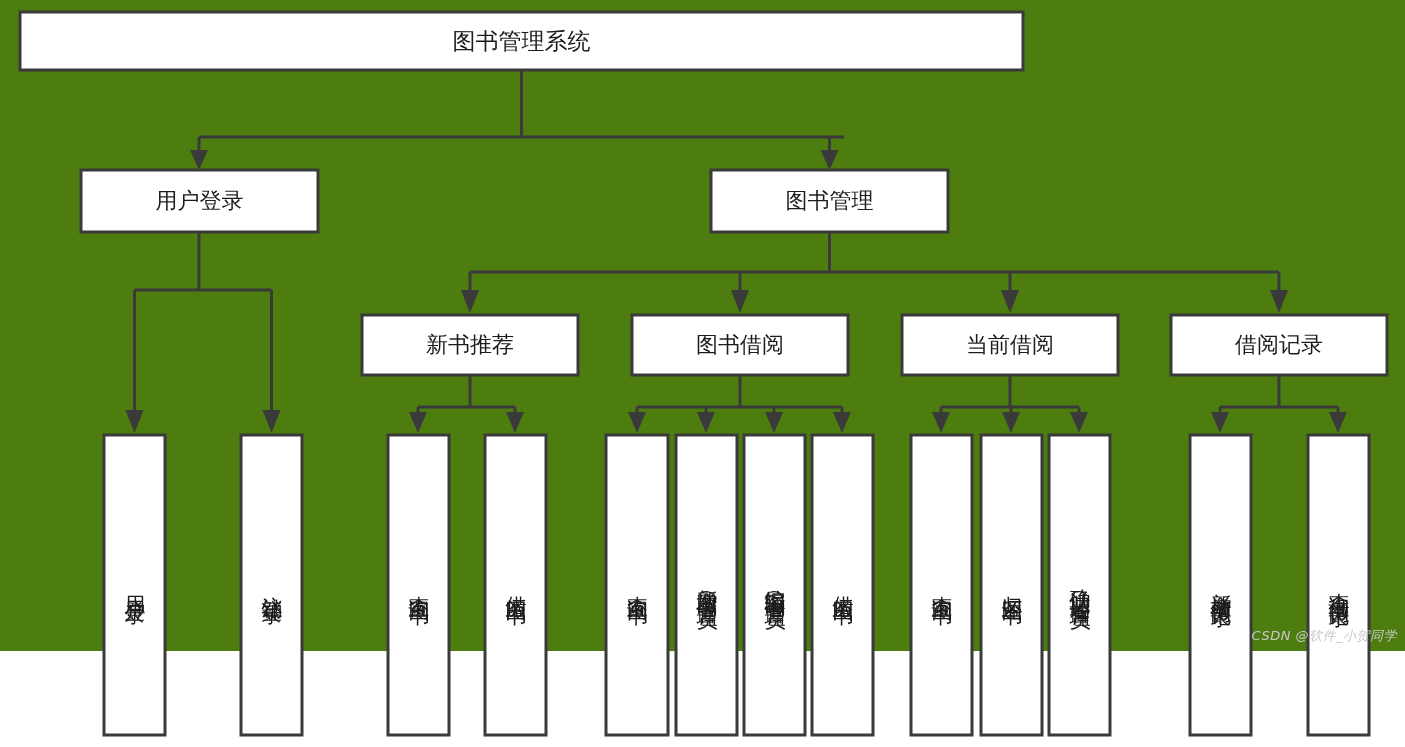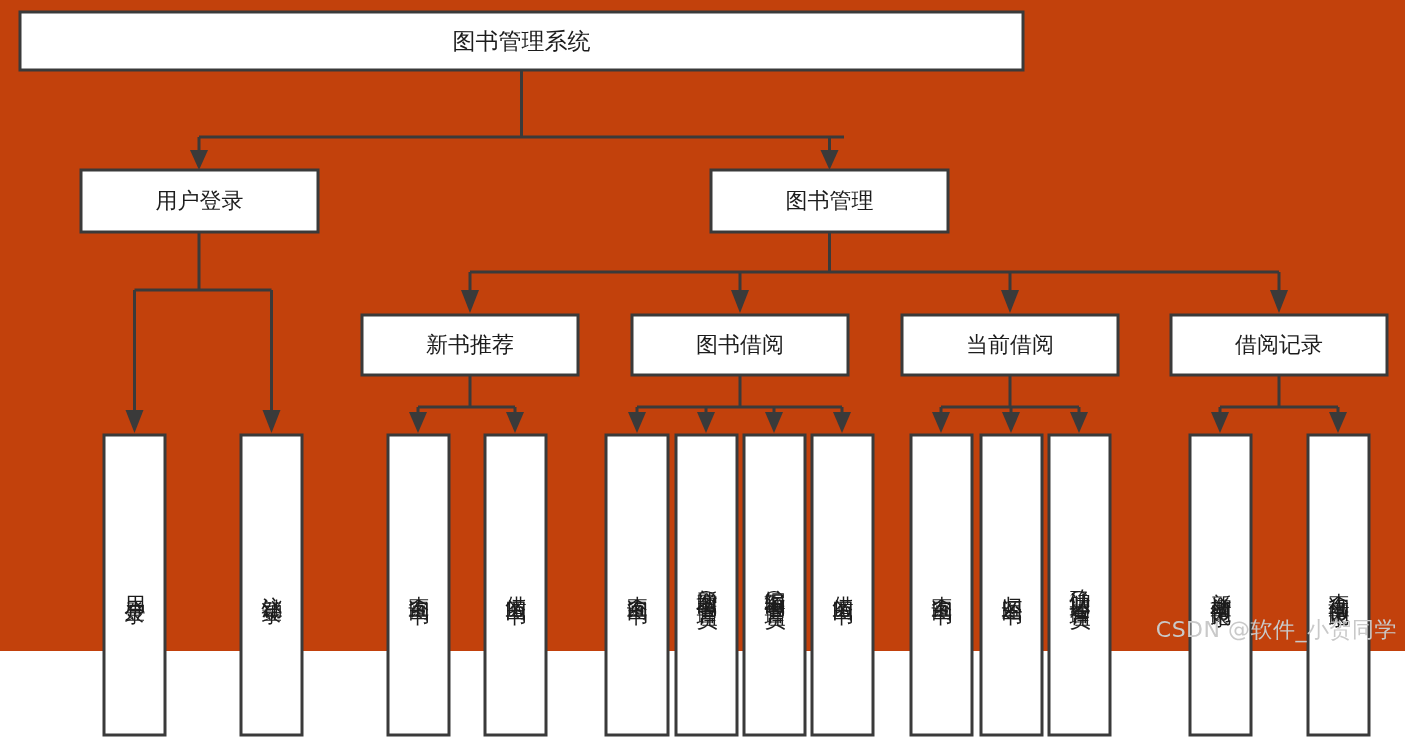--- a/index.html
+++ b/index.html
@@ -10,21 +10,21 @@
   body {
     width: 1405px;
     height: 747px;
     font-family: "DejaVu Sans", "Liberation Sans", sans-serif;
     overflow: hidden;
   }
   #diagram-root {
     position: relative;
     width: 1405px;
     height: 651px;
-    background: #c2410c;
+    background: #4d7c0f;
   }
   svg#flow {
     position: absolute;
     left: 0;
     top: 0;
     width: 1405px;
     height: 747px;
   }
   .node-rect {
     fill: #ffffff;
@@ -65,24 +65,25 @@
     align-items: center;
     justify-content: center;
     white-space: nowrap;
     pointer-events: none;
   }
   .watermark {
     position: absolute;
     right: 8px;
     bottom: 6px;
     font-family: "DejaVu Sans", "Liberation Sans", sans-serif;
-    font-size: 22px;
+    font-size: 13px;
     color: #c9c9c9;
     white-space: nowrap;
     letter-spacing: 0.5px;
+    font-style: italic;
   }
 </style>
 </head>
 <body>
 
 <div id="diagram-root">
 
   <svg id="flow" viewBox="0 0 1405 747">
 
     <g>

